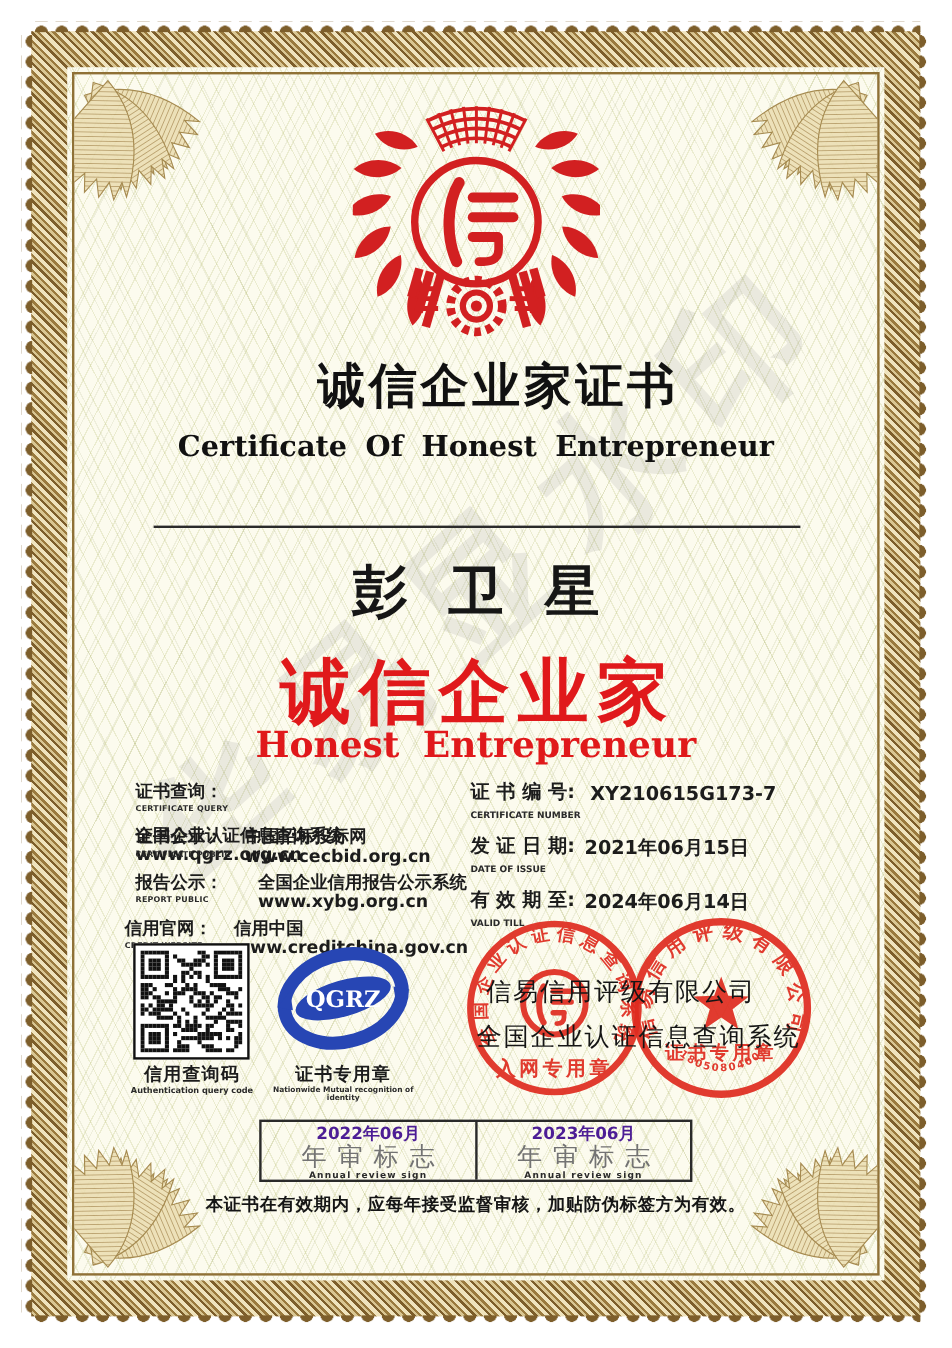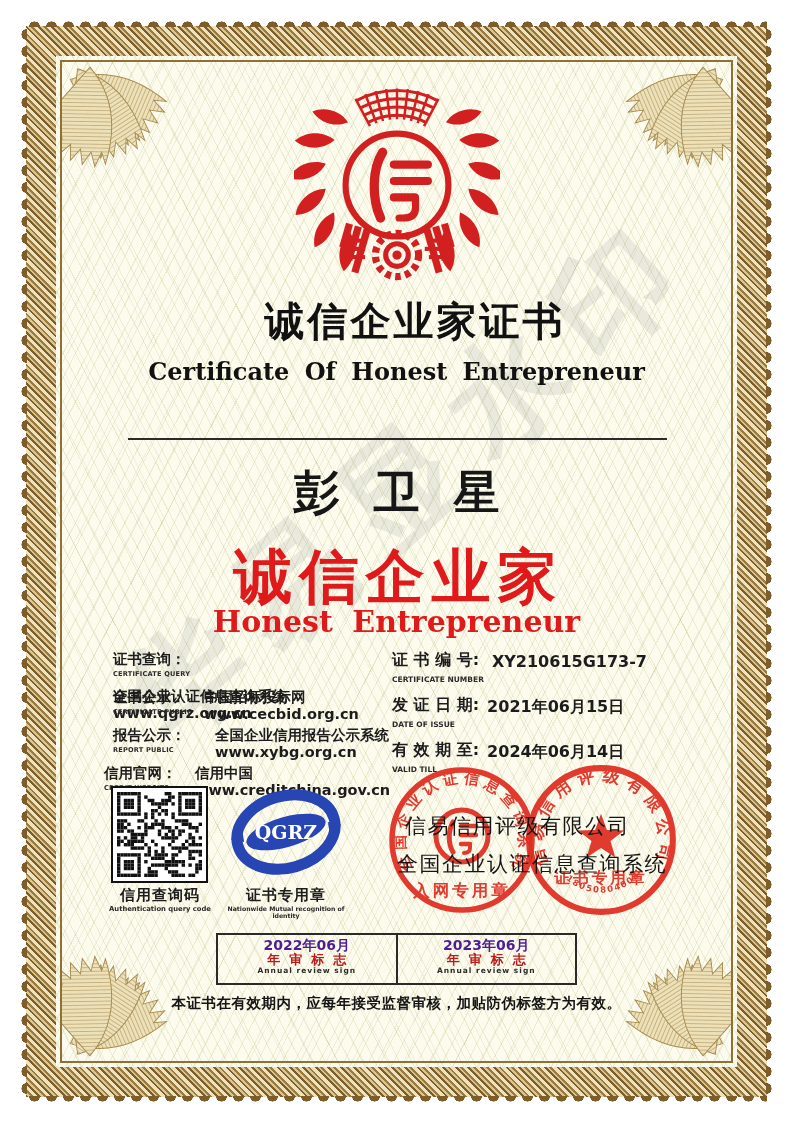--- a/index.html
+++ b/index.html
@@ -78,21 +78,21 @@
   .stamp.right{left:518px;top:757px;width:166px;height:166px;}
   .overlay-line{position:absolute;z-index:4;font-size:21px;font-weight:500;color:#151515;letter-spacing:1.5px;white-space:nowrap;}
   .ol1{left:405px;top:812px;}
   .ol2{left:397px;top:850px;}
   
   .annual{position:absolute;left:216px;top:933px;width:361px;height:52px;box-sizing:border-box;
           border:2px solid #2a2a2a;display:flex;z-index:2;background:rgba(255,255,255,0.0);}
   .acell{flex:1;text-align:center;padding-top:3px;line-height:1.08;}
   .acell + .acell{border-left:2px solid #2a2a2a;}
   .acell .date{font-size:14px;font-weight:600;color:#4c1d95;}
-  .acell .cn{font-size:13px;font-weight:700;letter-spacing:9px;padding-left:9px;color:#b91c1c;}
+  .acell .cn{font-size:21px;font-weight:400;letter-spacing:9px;padding-left:9px;color:#737373;}
   .acell .en{font-size:7.5px;font-weight:600;letter-spacing:1px;color:#2a2a2a;}
   
   .notice{left:0;right:0;top:994px;text-align:center;font-size:14.5px;font-weight:700;color:#151515;letter-spacing:.5px;}
   .note{left:110px;top:1016px;width:576px;font-size:12.2px;font-weight:600;line-height:1.58;
         text-align:justify;color:#1e1e1e;}
 </style>
 </head>
 <body>
 
 <svg width="0" height="0" style="position:absolute" aria-hidden="true">

